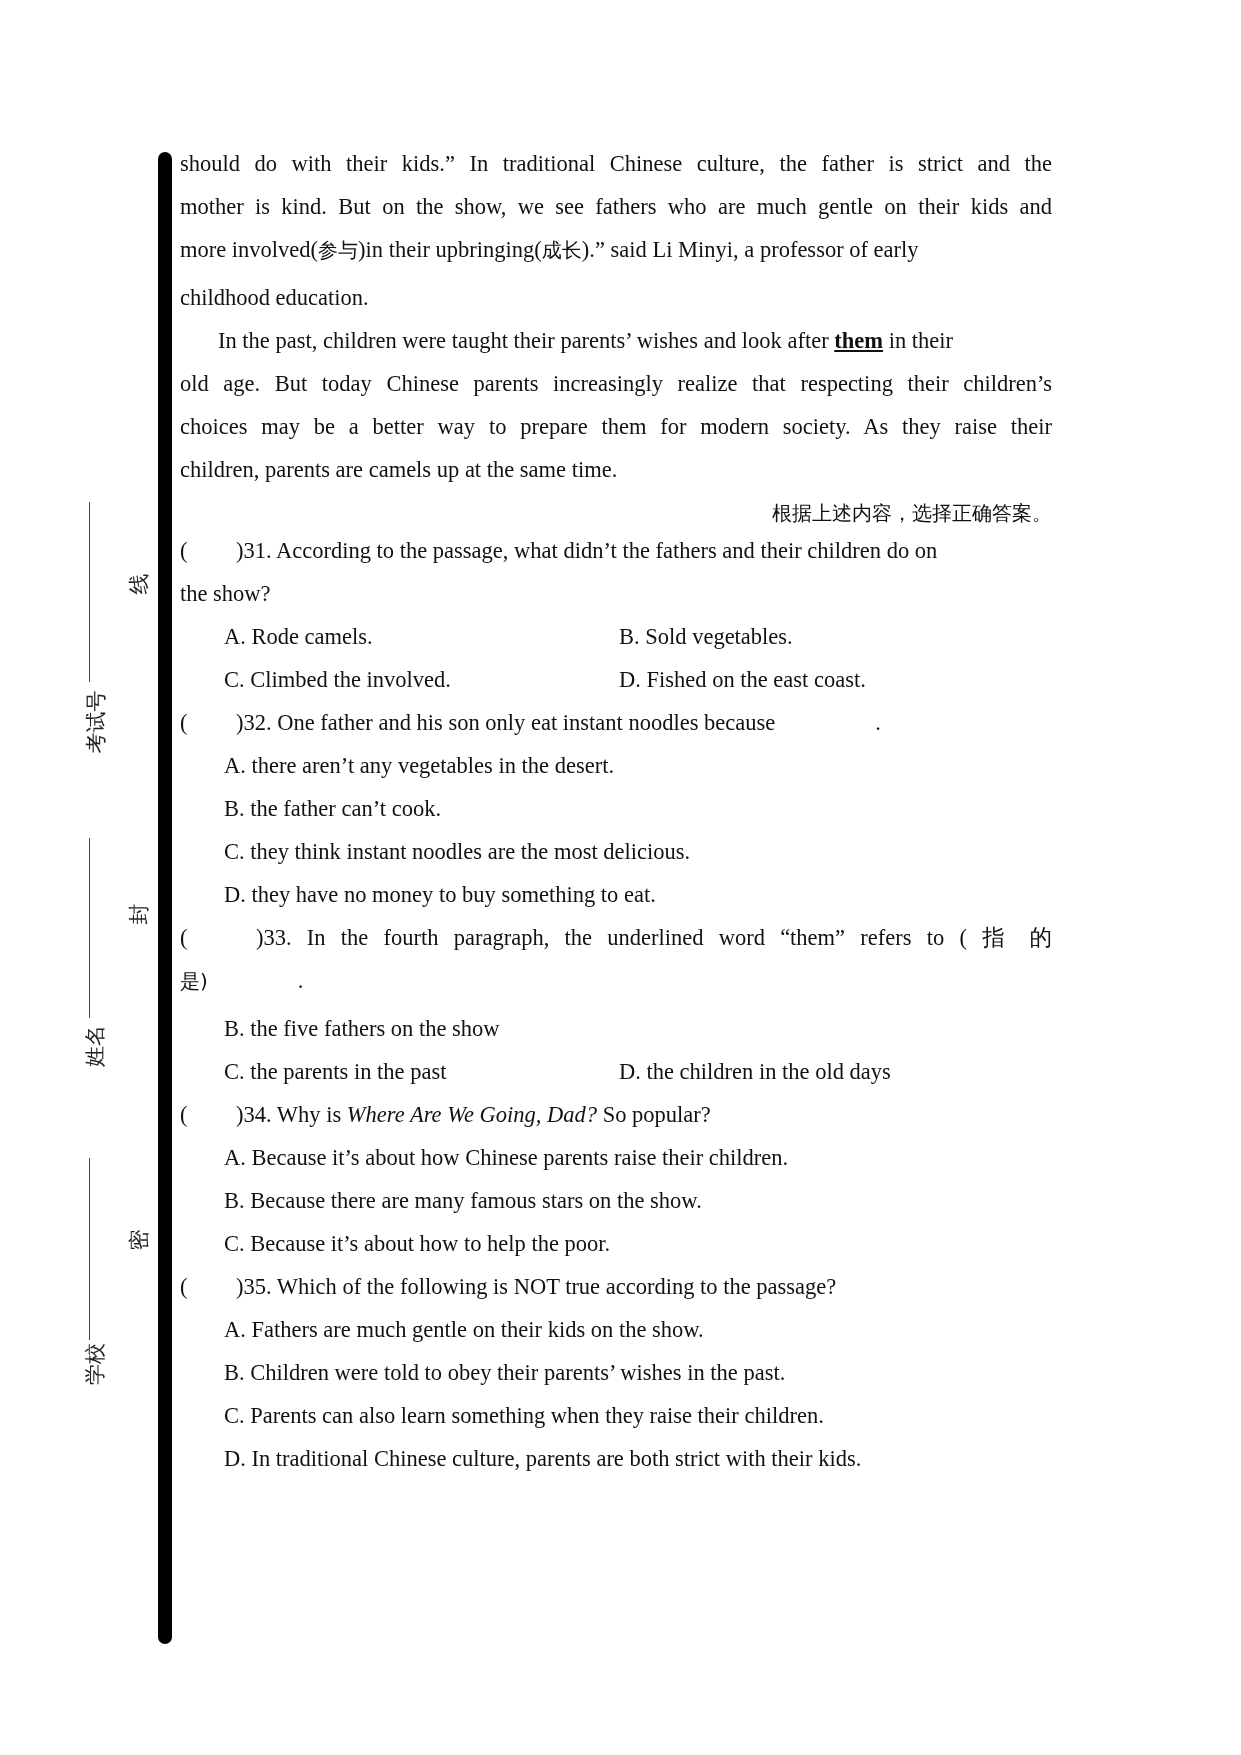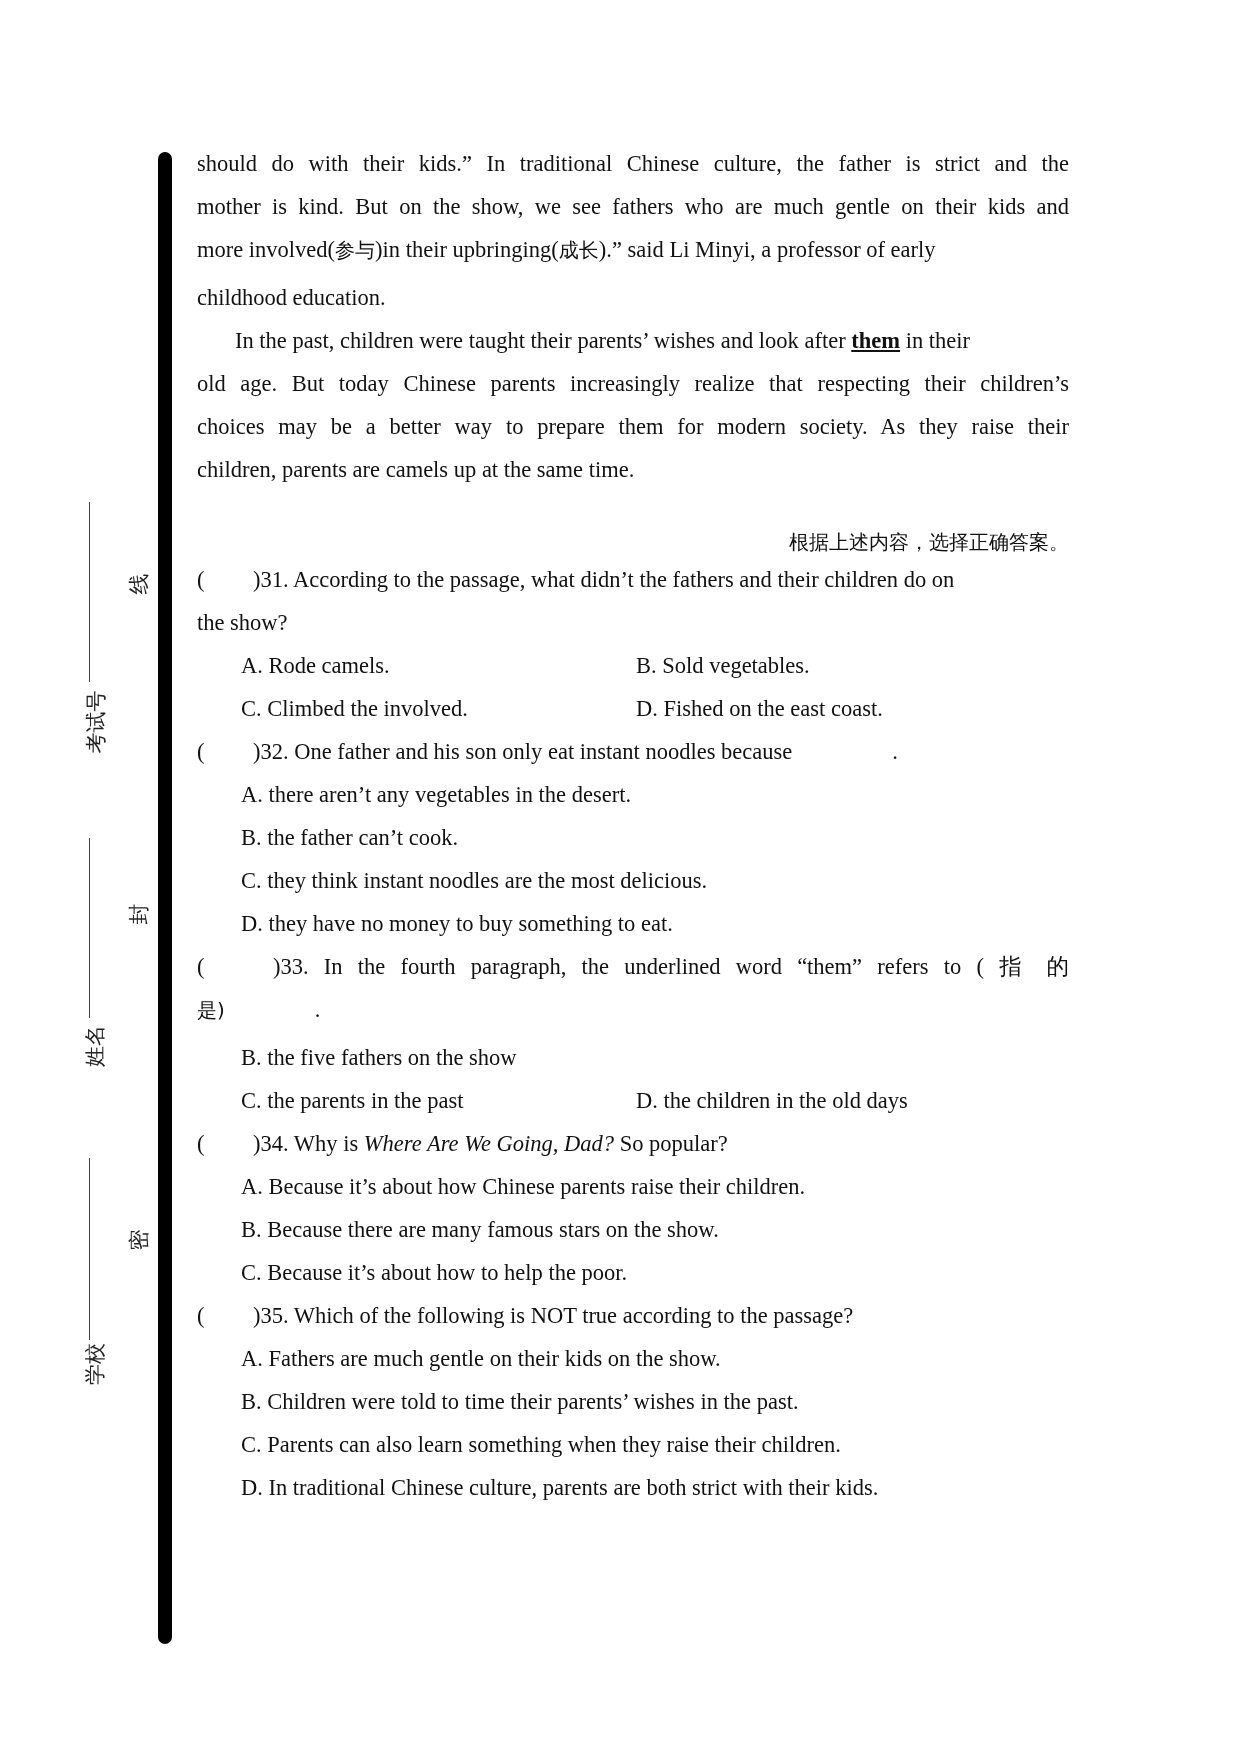--- a/index.html
+++ b/index.html
@@ -3,30 +3,30 @@
   <meta charset="utf-8">
   <style>
     html, body { margin: 0; padding: 0; background: #ffffff; }
     body { width: 1241px; height: 1755px; position: relative; overflow: hidden;
       font-family: "Liberation Serif", "DejaVu Serif", serif; color: #111; }
     .binding-bar { position: absolute; left: 158px; top: 152px; width: 14px; height: 1492px;
       background: #000; border-radius: 7px; }
     .side-label { position: absolute; transform: rotate(-90deg); transform-origin: center;
       font-family: "DejaVu Sans", sans-serif; font-size: 21px; color: #222; white-space: nowrap; }
     .field-line { position: absolute; width: 1px; background: #444; }
-    .content { position: absolute; left: 197px; top: 142px; width: 872px; font-size: 22.5px; }
+    .content { position: absolute; left: 180px; top: 142px; width: 872px; font-size: 22.5px; }
     .line { height: 43px; line-height: 43px; white-space: nowrap; }
     .justify { text-align: justify; text-align-last: justify; white-space: normal; }
     .indent { padding-left: 38px; }
     .opt { padding-left: 44px; }
     .opt2 { display: flex; padding-left: 44px; }
     .opt2 .col { width: 395px; }
     .q-paren { display: inline-block; width: 56px; }
     .under-bold { font-weight: bold; text-decoration: underline; text-align: right; }
-    .cn { font-family: "DejaVu Sans", sans-serif; font-size: 20px; margin-top: 29px; }
+    .cn { font-family: "DejaVu Sans", sans-serif; font-size: 20px; }
     .it { font-style: italic; }
     .blank { display: inline-block; width: 100px; }
   </style>
 </head>
 <body>
 
 <div class="binding-bar"></div>
 
 <div class="side-label" style="left:128px; top:570px;">线</div>
 <div class="side-label" style="left:128px; top:900px;">封</div>
@@ -94,18 +94,18 @@
   <div>
     <div class="line"><span class="q-paren">(</span><span>)34. Why is </span><span class="it">Where Are We Going, Dad?</span><span> So popular?</span></div>
     <div class="line opt">A. Because it’s about how Chinese parents raise their children.</div>
     <div class="line opt">B. Because there are many famous stars on the show.</div>
     <div class="line opt">C. Because it’s about how to help the poor.</div>
   </div>
 
   <div>
     <div class="line"><span class="q-paren">(</span><span>)35. Which of the following is NOT true according to the passage?</span></div>
     <div class="line opt">A. Fathers are much gentle on their kids on the show.</div>
-    <div class="line opt">B. Children were told to time their parents’ wishes in the past.</div>
+    <div class="line opt">B. Children were told to obey their parents’ wishes in the past.</div>
     <div class="line opt">C. Parents can also learn something when they raise their children.</div>
     <div class="line opt">D. In traditional Chinese culture, parents are both strict with their kids.</div>
   </div>
 
 </div>
 
 </body></html>

